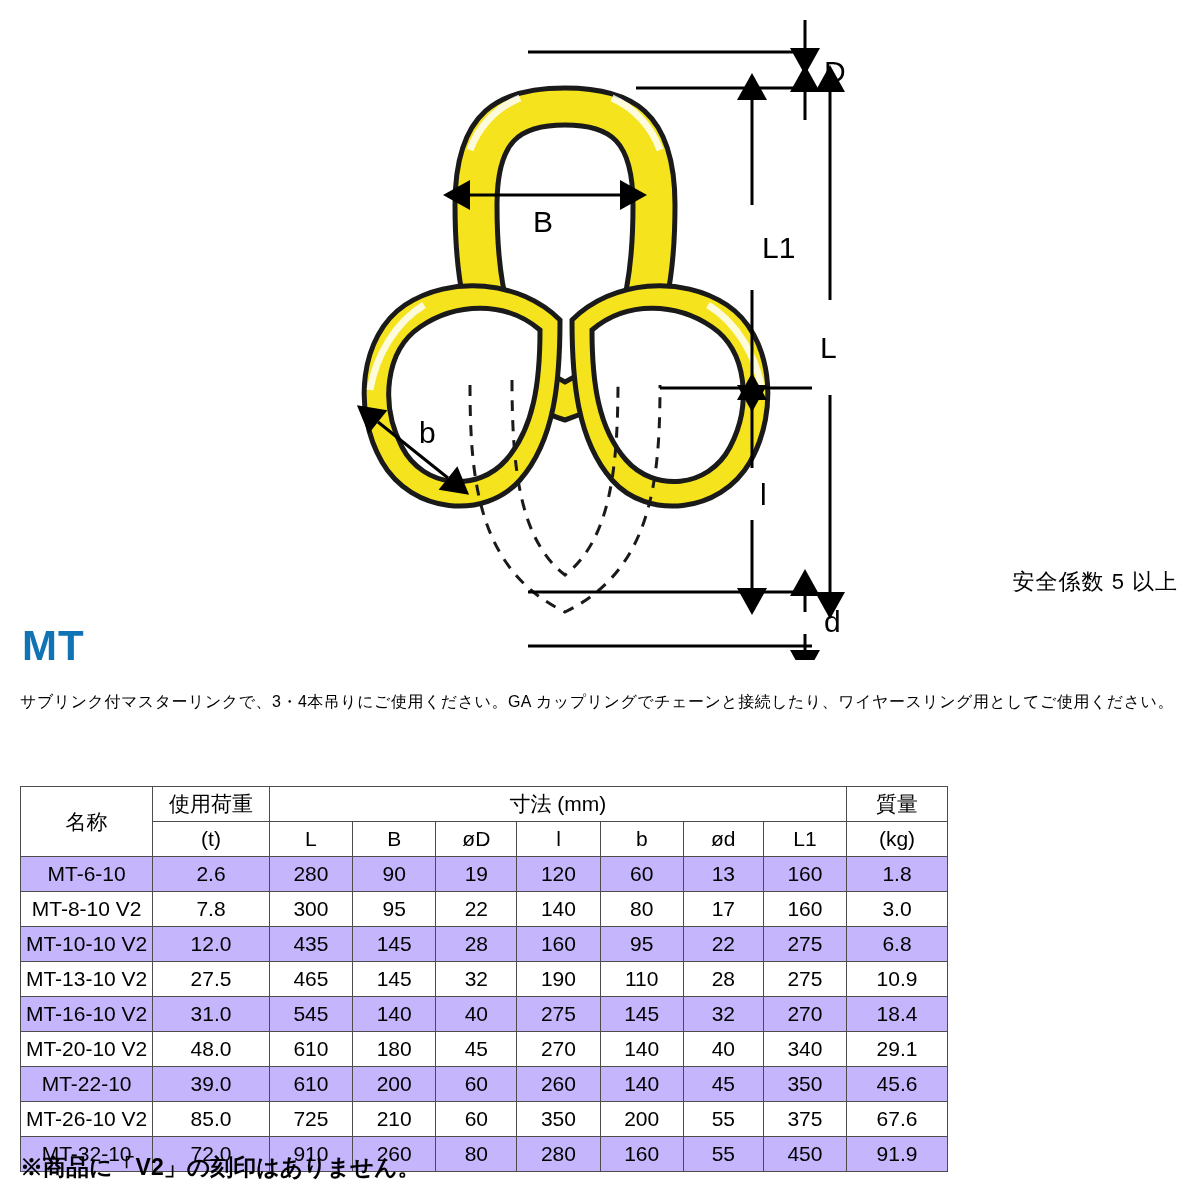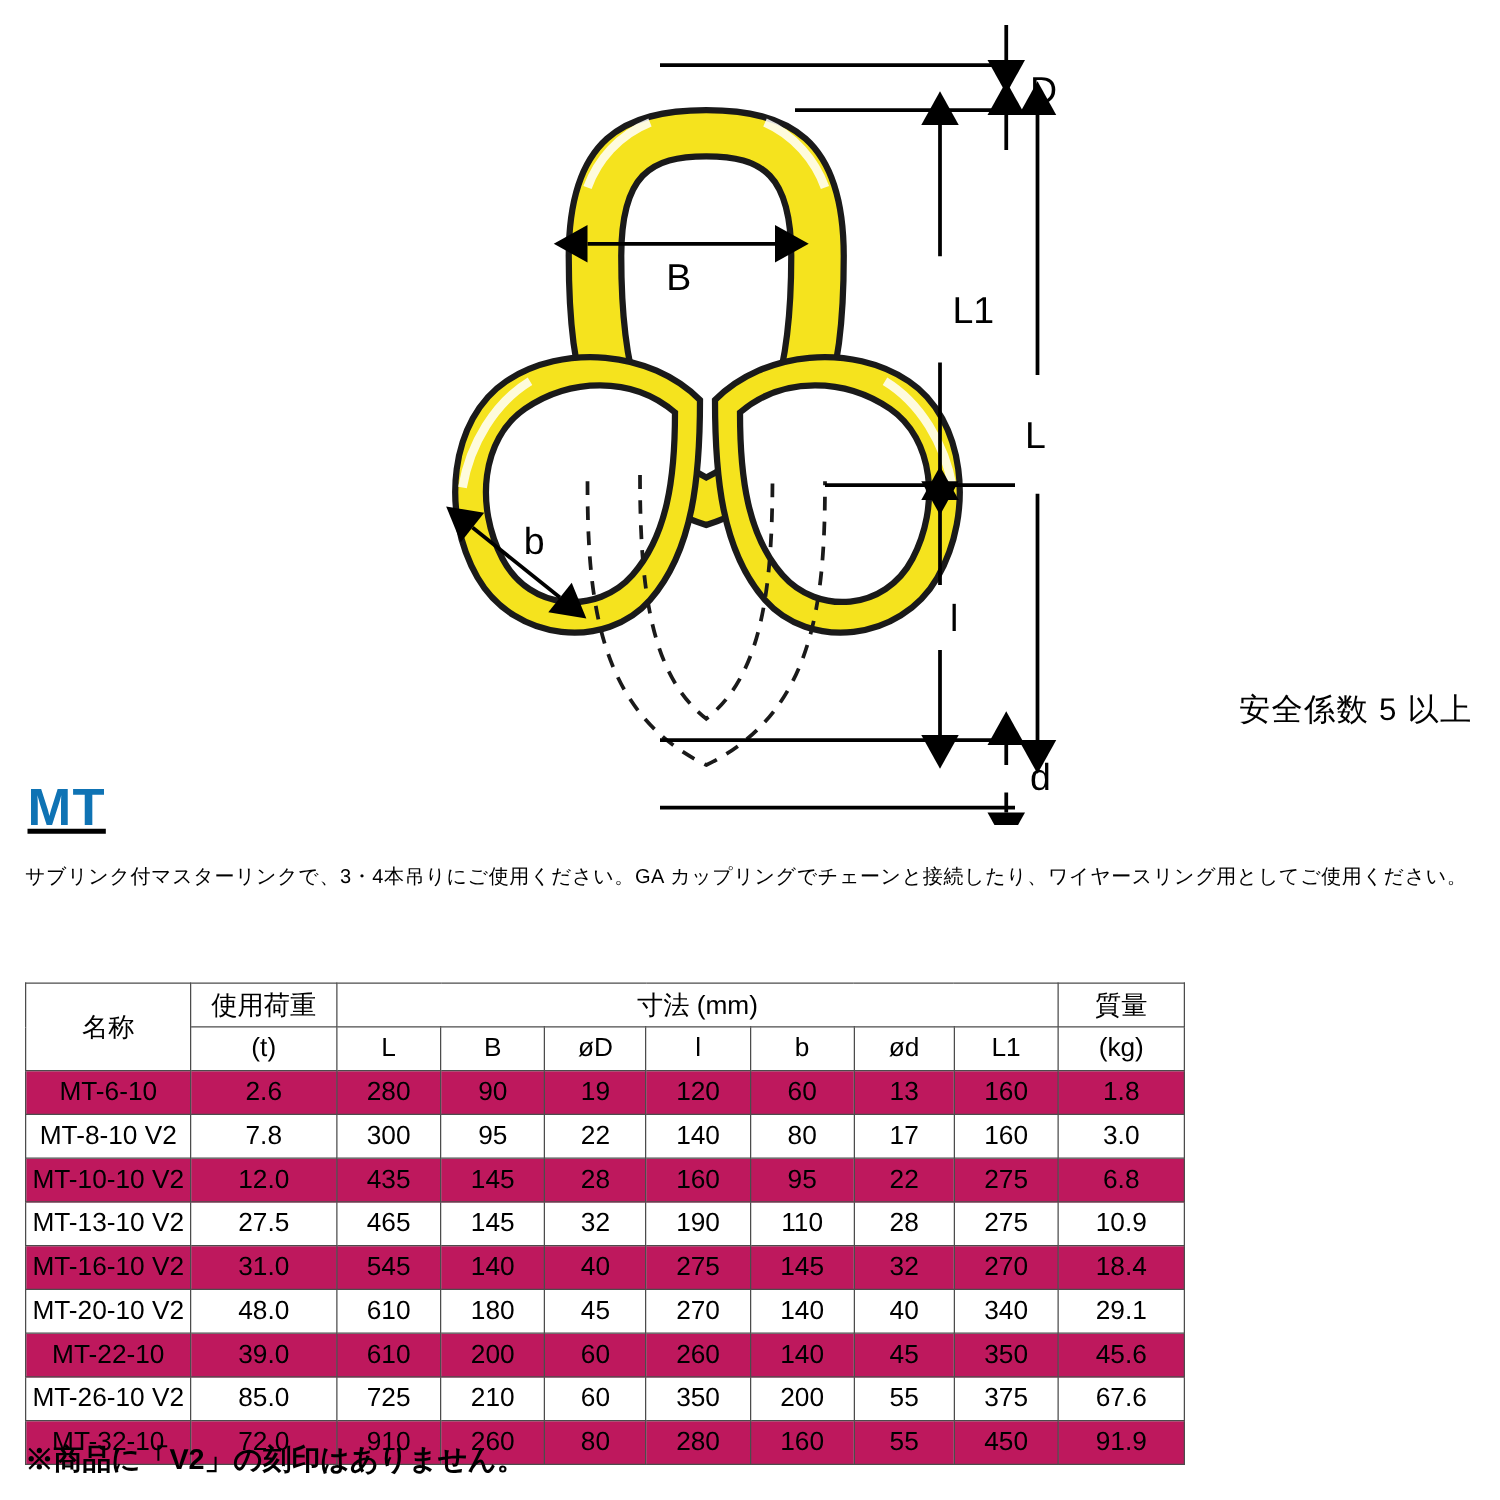--- a/index.html
+++ b/index.html
@@ -21,32 +21,31 @@
     height: 660px;
   }
   svg.diagram {
     position: absolute;
     top: 0;
     left: 0;
   }
   .safety-note {
     position: absolute;
     right: 22px;
-    top: 551px;
-    font-size: 25px;
+    top: 567px;
+    font-size: 22px;
     font-family: "Liberation Sans", sans-serif;
     letter-spacing: 1px;
   }
   .title-row {
     position: absolute;
     top: 622px;
     left: 22px;
     display: flex;
     align-items: baseline;
-    text-decoration: underline;
   }
   .title-code {
     color: #0f73b4;
     font-size: 42px;
     font-weight: bold;
     letter-spacing: 1px;
   }
   .title-name {
     color: #0f73b4;
     font-size: 30px;
@@ -79,21 +78,21 @@
     height: 30px;
   }
   table.spec th {
     font-size: 21px;
   }
   .hdr-name { width: 175px; }
   .hdr-load { width: 150px; margin-left: 48px; }
   .col-dim { width: 104px; }
   .hdr-mass { width: 127px; }
   tr.alt td {
-    background: #be185d;
+    background: #c4b5fd;
   }
   td.name-cell {
     text-align: center;
   }
   .footnote {
     position: absolute;
     top: 1152px;
     left: 20px;
     font-size: 23px;
     font-weight: bold;

